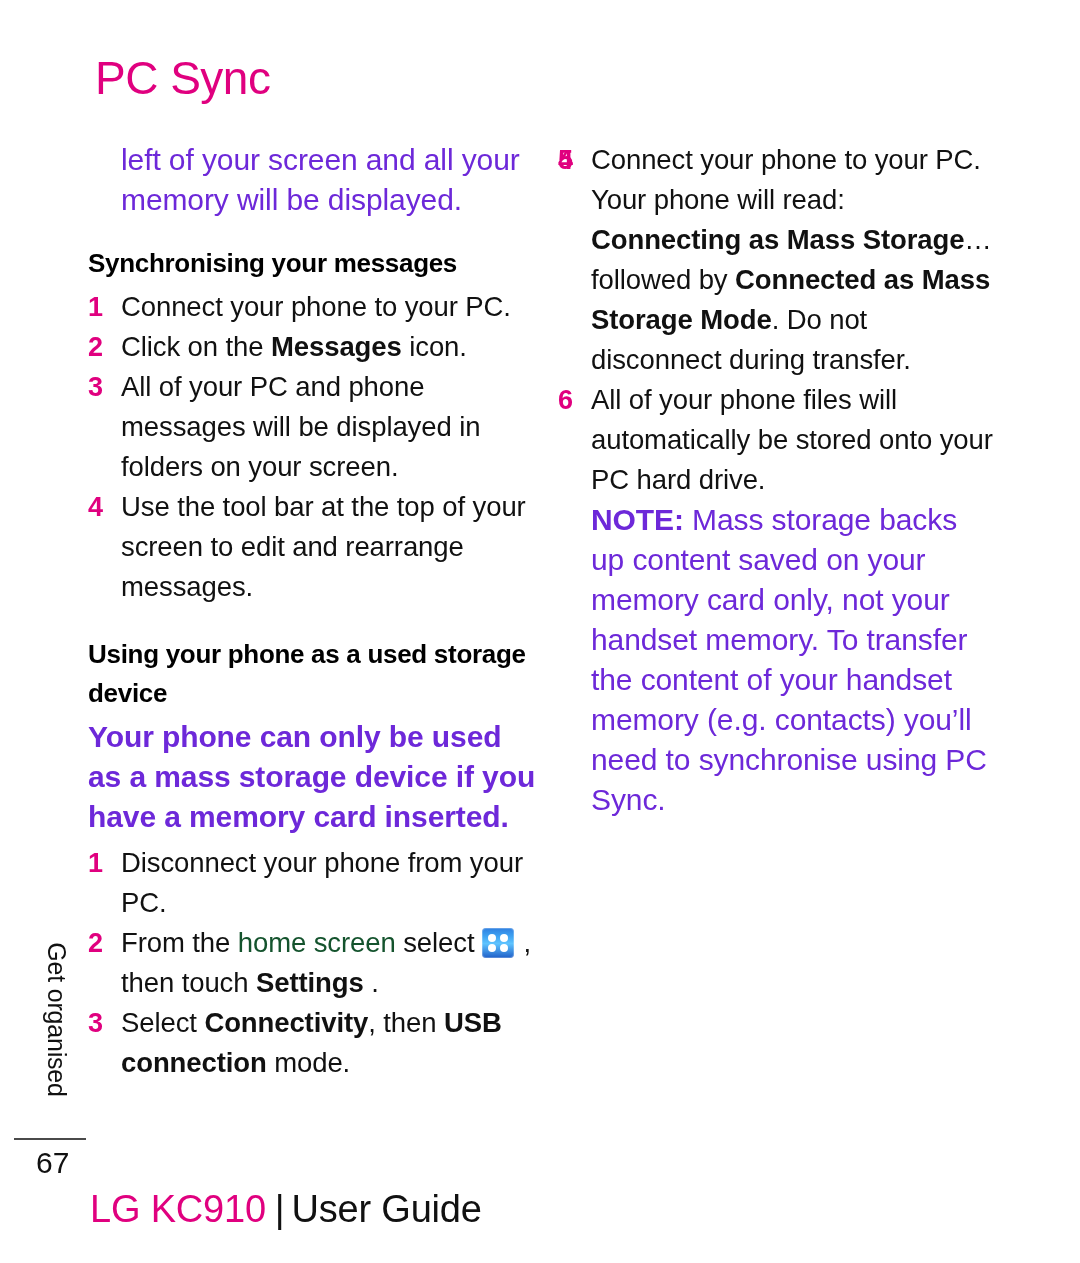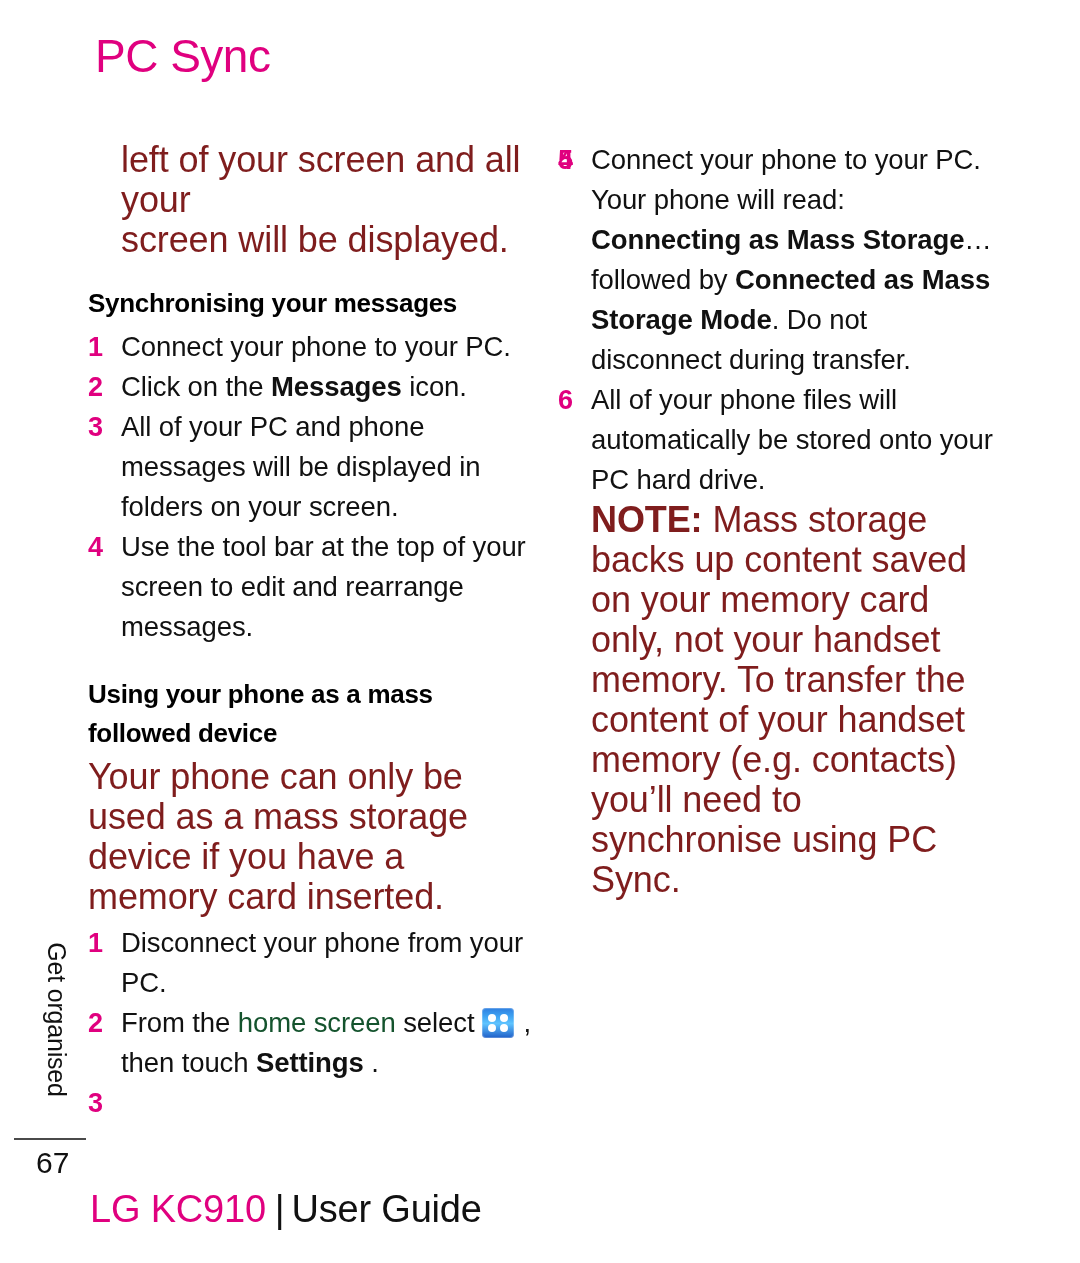--- a/index.html
+++ b/index.html
@@ -14,21 +14,21 @@
     overflow: hidden;
     font-family: "Liberation Sans", sans-serif;
     color: #000000;
     -webkit-font-smoothing: antialiased;
   }
 
   
   .page-title {
     position: absolute;
     left: 95px;
-    top: 32px;
+    top: 54px;
     font-size: 46px;
     font-weight: 400;
     letter-spacing: -0.5px;
     color: #e0007f;
     line-height: 1.05;
   }
 
   
   .columns {
     position: absolute;
@@ -38,27 +38,27 @@
   }
   .col {
     position: absolute;
     top: 0;
   }
   .col-left  { left: 88px;  width: 452px; }
   .col-right { left: 558px; width: 440px; }
 
   
   .para {
-    font-size: 36px;
+    font-size: 30px;
     line-height: 40px;
-    color: #7f1d1d;
+    color: #6d28d9;
     margin: 0 0 0 33px;
     letter-spacing: -0.1px;
   }
-  .para.noindent { margin-left: 0; }
+  .para.noindent { margin-left: 0; font-weight: bold; }
   .para.flush { margin-left: 33px; }
 
   
   .heading {
     font-size: 26px;
     font-weight: bold;
     line-height: 39px;
     letter-spacing: -0.3px;
     margin: 24px 0 4px 0;
     color: #000;
@@ -167,21 +167,21 @@
 <body>
 
 <div class="page-title">PC Sync</div>
 
 <div class="columns">
 
   <div class="col col-left">
 
     <p class="para">
       <span>left of your screen and all your</span><br>
-      <span>screen will be displayed.</span>
+      <span>memory will be displayed.</span>
     </p>
 
     <h2 class="heading">Synchronising your messages</h2>
 
     <ol class="steps">
       <li class="step">
         <span class="num">1</span>
         <span><span>Connect your phone to your PC.</span></span>
       </li>
       <li class="step">
@@ -191,35 +191,36 @@
       <li class="step">
         <span class="num">3</span>
         <span>All of your PC and phone messages will be displayed in folders on your screen.</span>
       </li>
       <li class="step">
         <span class="num">4</span>
         <span>Use the tool bar at the top of your screen to edit and rearrange messages.</span>
       </li>
     </ol>
 
-    <h2 class="heading tight">Using your phone as a mass followed device</h2>
+    <h2 class="heading tight">Using your phone as a used storage device</h2>
 
     <p class="para noindent">Your phone can only be used as a mass storage device if you have a memory card inserted.</p>
 
     <ol class="steps" style="margin-top:6px;">
       <li class="step">
         <span class="num">1</span>
         <span>Disconnect your phone from your PC.</span>
       </li>
       <li class="step">
         <span class="num">2</span>
         <span><span>From the </span><span class="pink-bright">home screen</span><span> select </span><span class="grid-icon"><i class="d1"></i><i class="d2"></i><i class="d3"></i><i class="d4"></i></span><span> , then touch </span><b>Settings</b><span> .</span></span>
       </li>
       <li class="step">
         <span class="num">3</span>
+        <span><span>Select </span><b>Connectivity</b><span>, then </span><b>USB connection</b><span> mode.</span></span>
       </li>
     </ol>
   </div>
 
   <div class="col col-right">
     <ol class="steps">
       <li class="step">
         <span class="num">4</span>
       </li>
       <li class="step">

